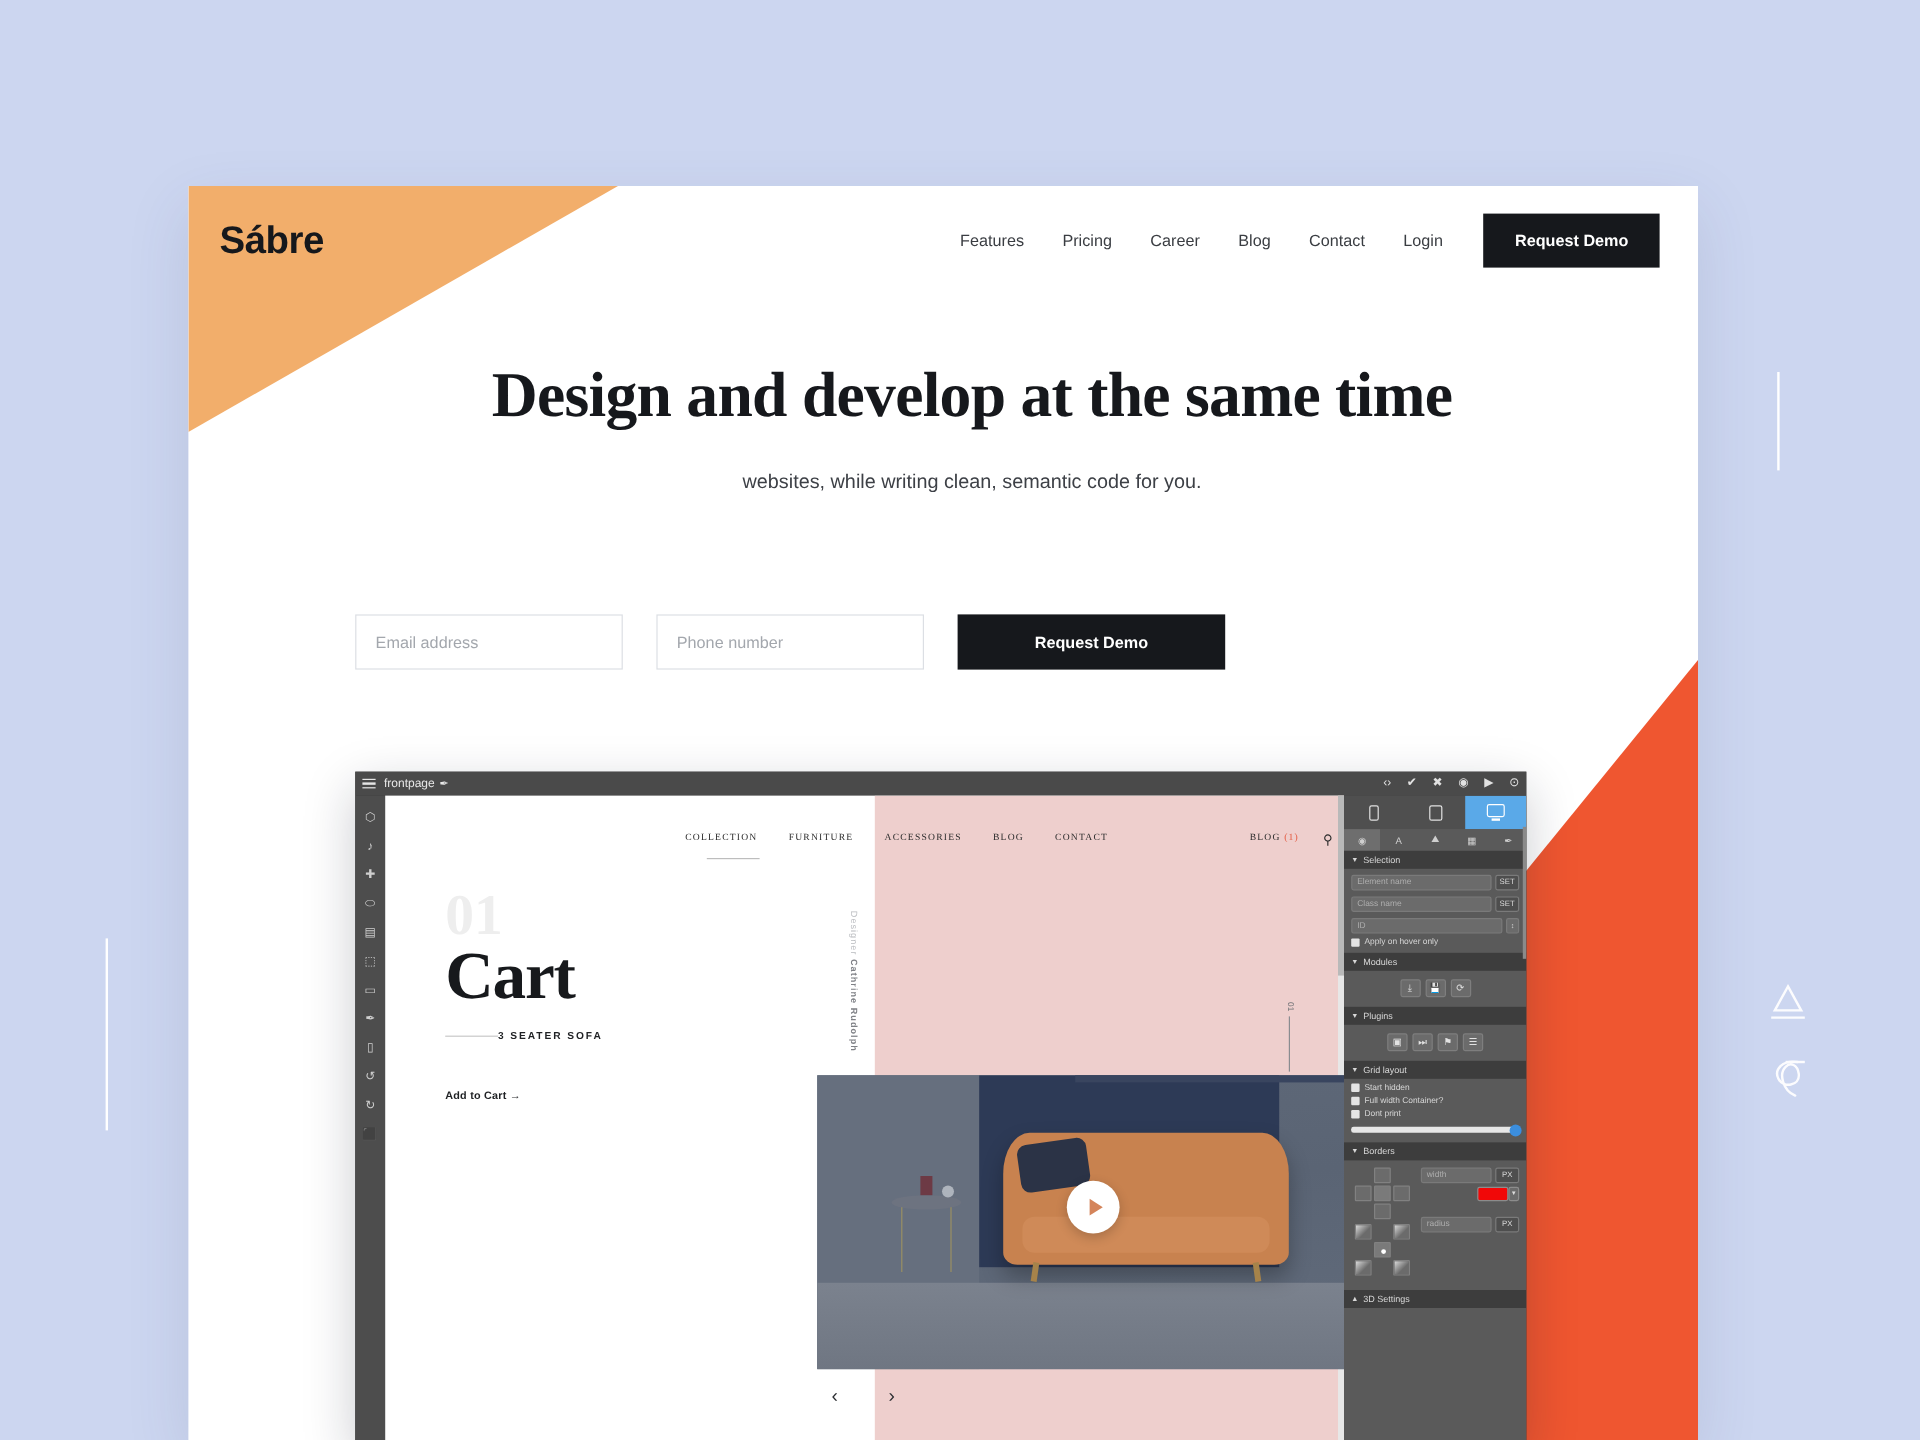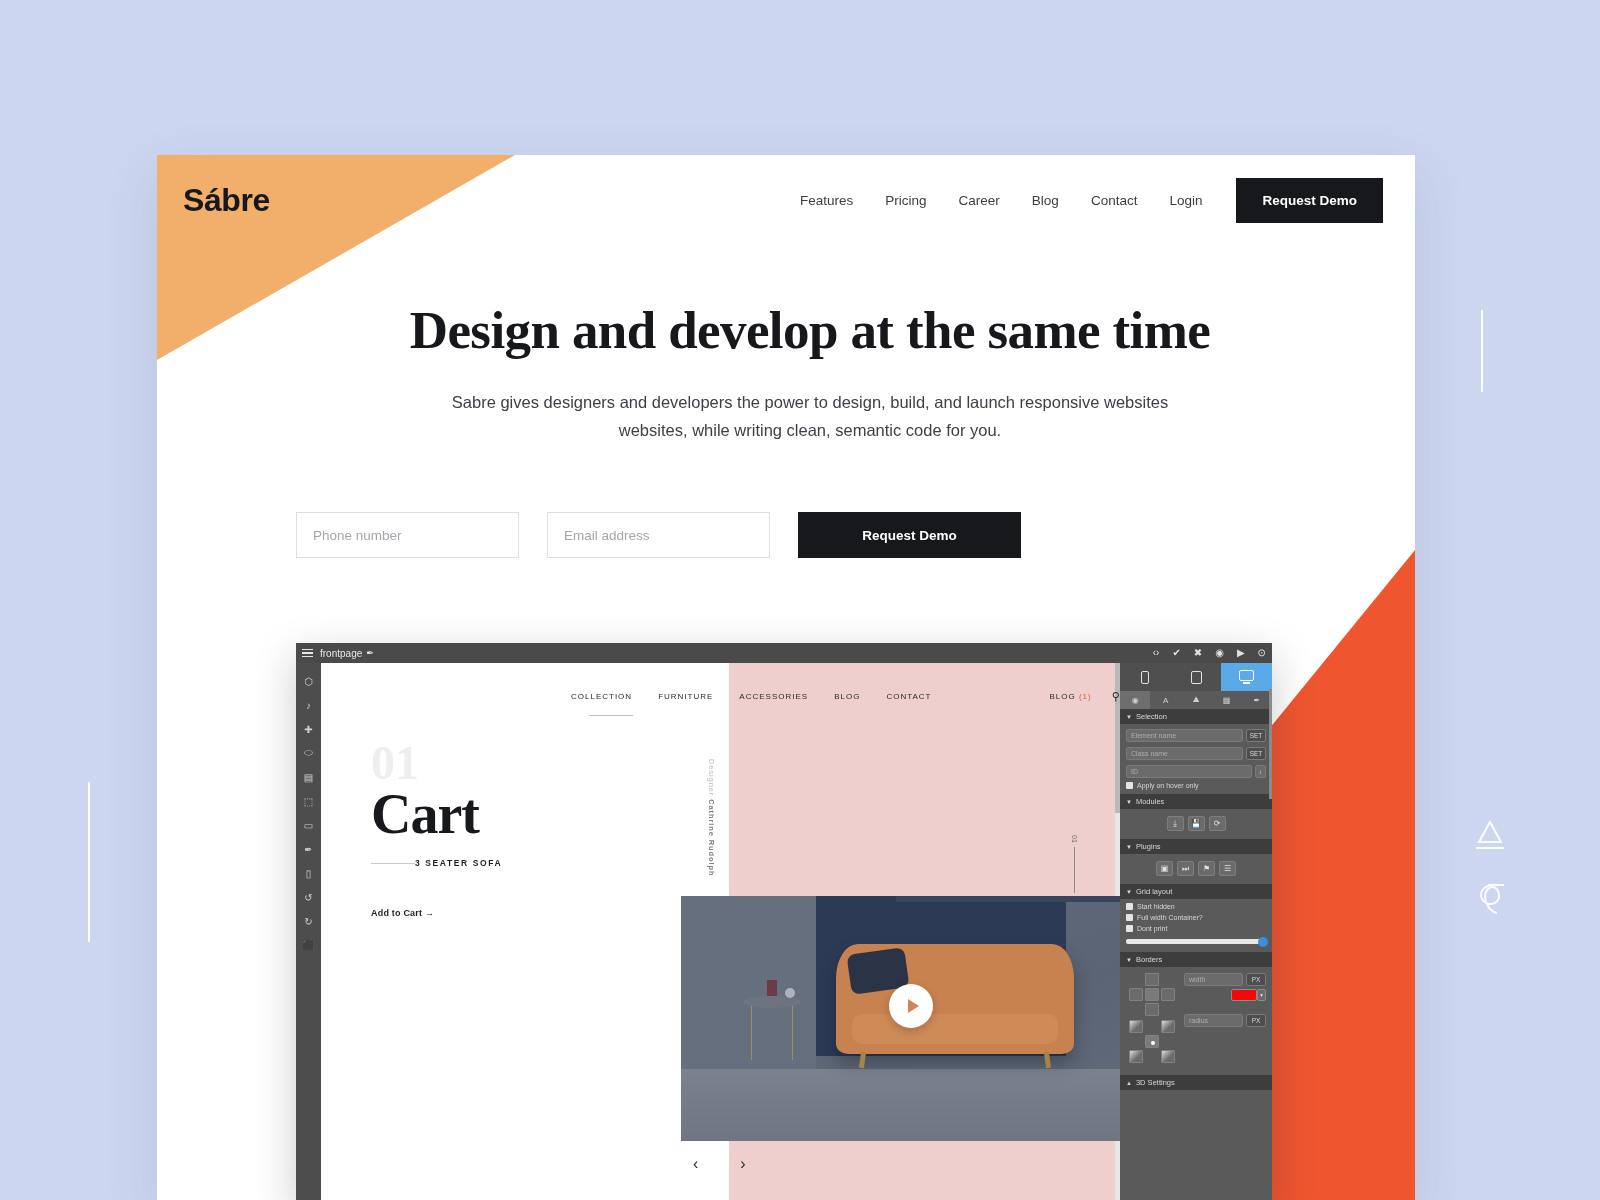--- a/index.html
+++ b/index.html
@@ -145,22 +145,22 @@
   
   #canvas { flex: 1; background: #ffffff; position: relative; overflow: hidden; }
   #canvas-scroll { position: absolute; right: 0; top: 0; width: 5px; height: 100%; background: #e7e7e7; }
   #canvas-scroll-thumb { position: absolute; left: 0; top: 0; width: 5px; height: 150px; background: #b9b9b9; }
 
   #site-pink-panel {
     position: absolute; left: 408px; top: 0; width: 572px; height: 100%;
     background: #eecfcd;
   }
   #site-nav {
-    position: absolute; left: 0; top: 20px; width: 100%; height: 26px;
-    display: flex; align-items: center; z-index: 3;
+    position: absolute; left: 0; top: 30px; width: 100%; height: 26px;
+    display: flex; align-items: flex-start; z-index: 3; font-family: Liberation Serif, serif;
   }
   .site-nav-link {
     font-size: 8px; letter-spacing: 1px; color: #2b2b2b; margin-right: 26px;
     white-space: nowrap;
   }
   #site-nav-links { margin-left: 250px; display: flex; align-items: center; }
   #site-cart { font-size: 8px; letter-spacing: 1px; color: #2b2b2b; margin-left: 92px; }
   #site-cart b { color: #e4573d; font-weight: normal; }
   #site-search-icon { margin-left: 20px; color: #2b2b2b; font-size: 11px; }
   #site-nav-underline {
@@ -387,28 +387,27 @@
       <a class="nav-link">Blog</a>
       <a class="nav-link">Contact</a>
       <a class="nav-link">Login</a>
       <button id="request-demo-nav">Request Demo</button>
     </div>
   </div>
 
   <div id="hero">
     <h1 id="hero-title">Design and develop at the same time</h1>
     <div id="hero-sub">
-      <div>Sabre gives designers and developers the power to design, build, and launch responsive websites</div>
       <div>websites, while writing clean, semantic code for you.</div>
     </div>
   </div>
 
   <div id="demo-form">
+    <input class="form-input" placeholder="Email address" style="">
     <input class="form-input" placeholder="Phone number" style="">
-    <input class="form-input" placeholder="Email address" style="">
     <button id="request-demo-submit">Request Demo</button>
   </div>
 
   <div id="editor">
 
     <div id="editor-titlebar">
       <div id="hamburger-icon">
           <i></i>
           <i></i>
           <i></i>

